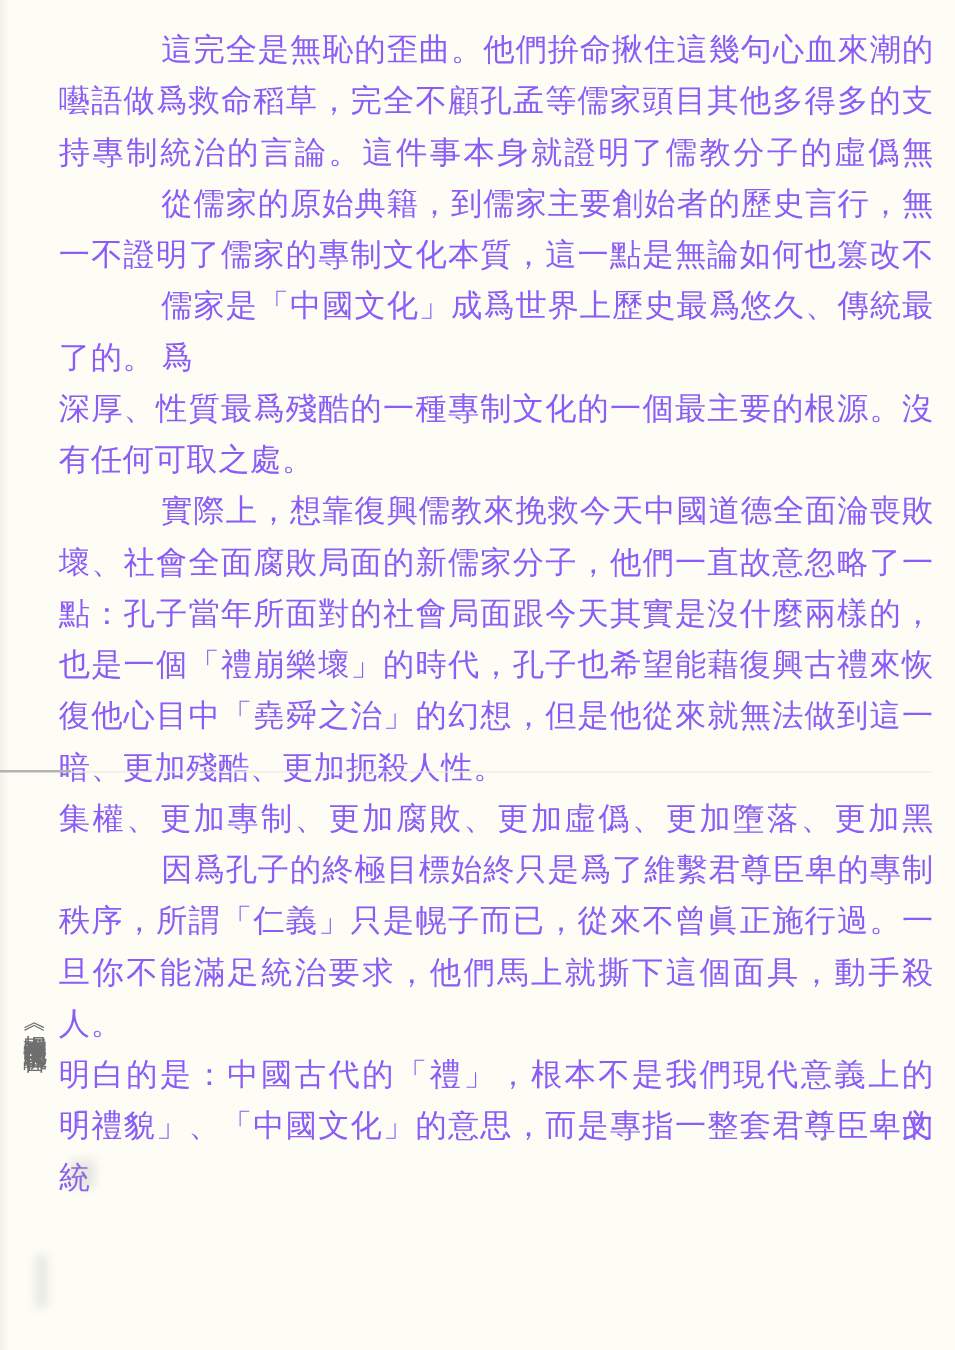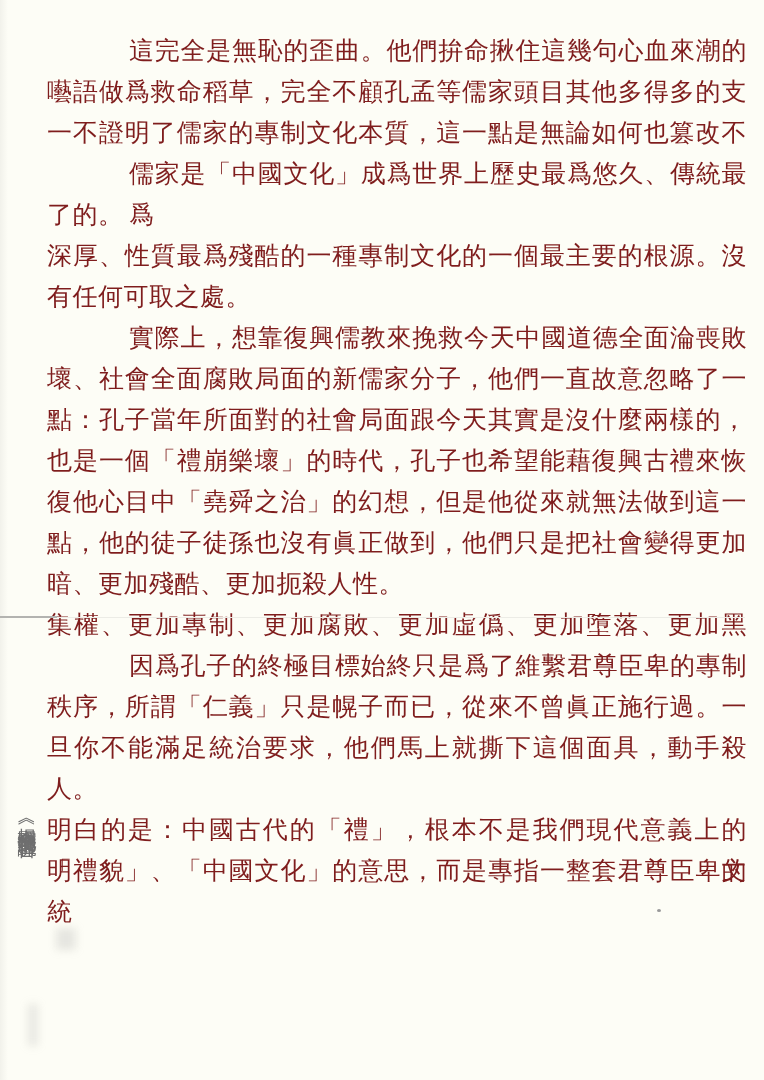--- a/index.html
+++ b/index.html
@@ -20,23 +20,23 @@
     content: "";
     position: absolute;
     left: 0; top: 0; bottom: 0;
     width: 8px;
     background: linear-gradient(to right, rgba(190,190,185,0.18), rgba(190,190,185,0));
     pointer-events: none;
   }
   .text-block {
     position: absolute;
     left: 47px;
-    top: 30px;
+    top: 20px;
     width: 700px;
-    color: #7f1d1d;
+    color: #8b5cf6;
   }
   .line {
     height: 41px;
     line-height: 41px;
     font-size: 25px;
     white-space: nowrap;
     text-align: justify;
     text-align-last: left;
     letter-spacing: 0.5px;
   }
@@ -97,31 +97,32 @@
 </head>
 <body>
 
 <div class="page">
 
   <div class="margin-title">《揭穿中國文化的彌世謊言》</div>
 
   <div class="text-block">
       <div class="line indent full">這完全是無恥的歪曲。他們拚命揪住這幾句心血來潮的</div>
       <div class="line full">囈語做爲救命稻草，完全不顧孔孟等儒家頭目其他多得多的支</div>
+      <div class="line full">持專制統治的言論。這件事本身就證明了儒教分子的虛僞無</div>
+      <div class="line indent full">從儒家的原始典籍，到儒家主要創始者的歷史言行，無</div>
       <div class="line full">一不證明了儒家的專制文化本質，這一點是無論如何也篡改不</div>
       <div class="line indent full">儒家是「中國文化」成爲世界上歷史最爲悠久、傳統最爲</div>
       <div class="line">了的。</div>
       <div class="line full">深厚、性質最爲殘酷的一種專制文化的一個最主要的根源。沒</div>
       <div class="line">有任何可取之處。</div>
       <div class="line indent full">實際上，想靠復興儒教來挽救今天中國道德全面淪喪敗</div>
       <div class="line full">壞、社會全面腐敗局面的新儒家分子，他們一直故意忽略了一</div>
       <div class="line full">點：孔子當年所面對的社會局面跟今天其實是沒什麼兩樣的，</div>
       <div class="line full">也是一個「禮崩樂壞」的時代，孔子也希望能藉復興古禮來恢</div>
       <div class="line full">復他心目中「堯舜之治」的幻想，但是他從來就無法做到這一</div>
-      <div class="line full">點，他的徒子徒孫也沒有眞正做到，他們只是把社會變得更加</div>
       <div class="line">暗、更加殘酷、更加扼殺人性。</div>
       <div class="line full">集權、更加專制、更加腐敗、更加虛僞、更加墮落、更加黑</div>
       <div class="line indent full">因爲孔子的終極目標始終只是爲了維繫君尊臣卑的專制</div>
       <div class="line full">秩序，所謂「仁義」只是幌子而已，從來不曾眞正施行過。一</div>
       <div class="line full">旦你不能滿足統治要求，他們馬上就撕下這個面具，動手殺</div>
       <div class="line">人。</div>
       <div class="line full">明白的是：中國古代的「禮」，根本不是我們現代意義上的「文</div>
       <div class="line full">明禮貌」、「中國文化」的意思，而是專指一整套君尊臣卑的統</div>
     </div>
 

